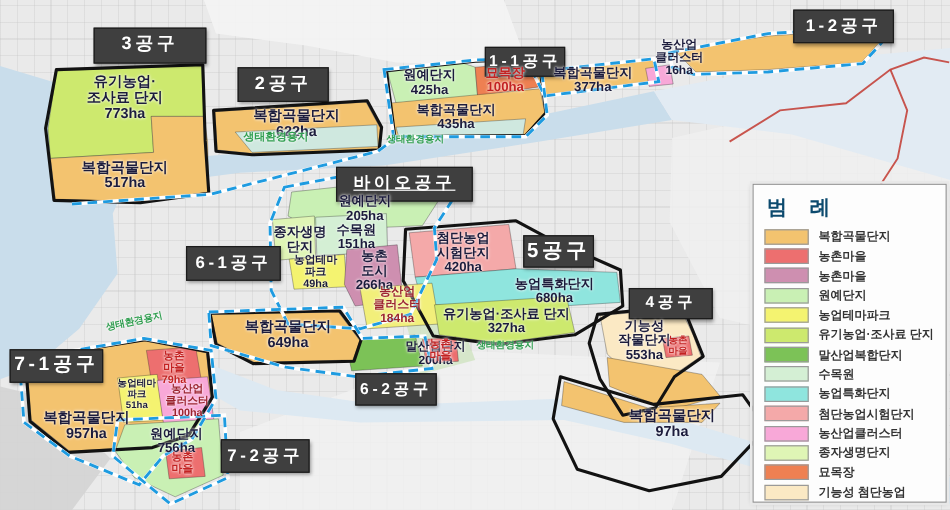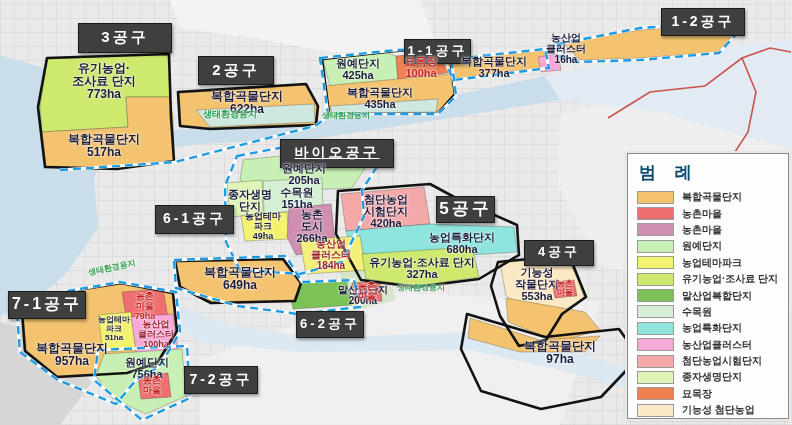--- a/index.html
+++ b/index.html
@@ -284,26 +284,26 @@
         </div>
         <div class="lrow">
           <span class="lswatch" style="background: rgb(212, 239, 212);"></span>
           <span class="llabel">수목원</span>
         </div>
         <div class="lrow">
           <span class="lswatch" style="background: rgb(143, 229, 222);"></span>
           <span class="llabel">농업특화단지</span>
         </div>
         <div class="lrow">
+          <span class="lswatch" style="background: rgb(244, 169, 169);"></span>
+          <span class="llabel">첨단농업시험단지</span>
+        </div>
+        <div class="lrow">
           <span class="lswatch" style="background: rgb(248, 168, 216);"></span>
           <span class="llabel">농산업클러스터</span>
-        </div>
-        <div class="lrow">
-          <span class="lswatch" style="background: rgb(244, 169, 169);"></span>
-          <span class="llabel">첨단농업시험단지</span>
         </div>
         <div class="lrow">
           <span class="lswatch" style="background: rgb(223, 245, 181);"></span>
           <span class="llabel">종자생명단지</span>
         </div>
         <div class="lrow">
           <span class="lswatch" style="background: rgb(238, 128, 82);"></span>
           <span class="llabel">묘목장</span>
         </div>
         <div class="lrow">

